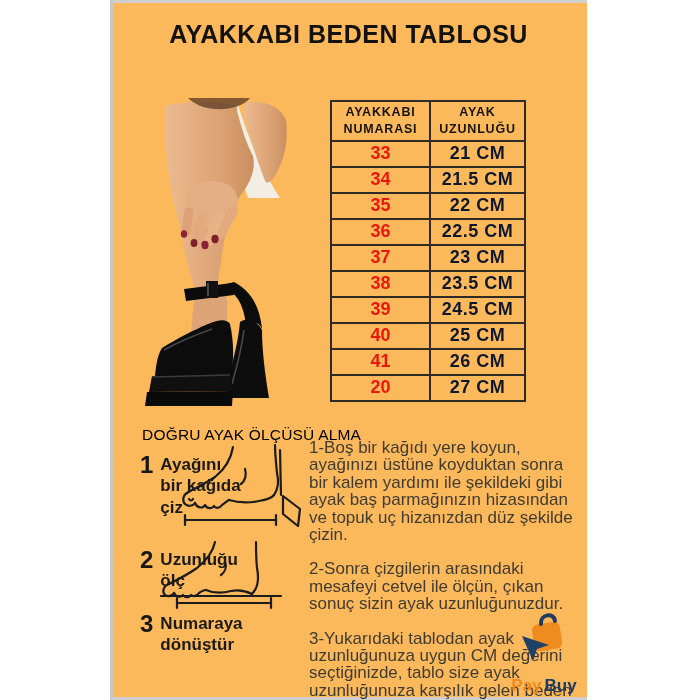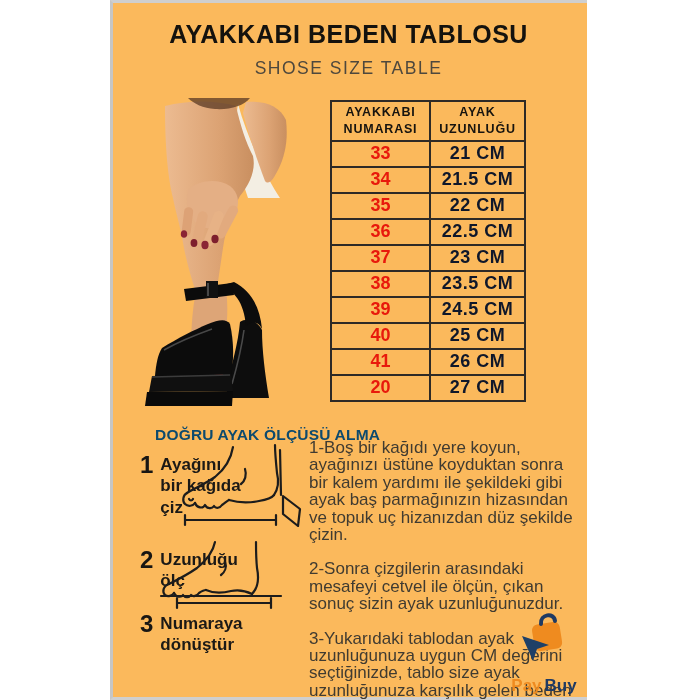--- a/index.html
+++ b/index.html
@@ -34,22 +34,22 @@
     width:99px; height:33px; font-size:12.5px; font-weight:700; color:#17140f;
     letter-spacing:0.8px; line-height:1.35; padding:2px 6px;
   }
   .size-table th + th { width:95px; }
   .size-table td { height:26px; font-weight:700; font-size:18px; padding:0; }
   .size-table td.size-num { color:#e8190c; }
   .size-table td.size-len { color:#0f172a; letter-spacing:0.5px; }
 
   
   .guide-heading {
-    position:absolute; left:42px; top:423px;
-    font-size:15.5px; font-weight:700; color:#0c4a6e; letter-spacing:0.2px;
+    position:absolute; left:29px; top:423px;
+    font-size:15.5px; font-weight:400; color:#000000; letter-spacing:0.2px;
   }
   .step { position:absolute; display:flex; gap:7px; }
   .step-num { font-size:24px; font-weight:700; color:#181613; line-height:1; }
   .step-label {
     font-size:17px; font-weight:700; color:#1b1916; line-height:1.26;
     white-space:pre-line; padding-top:1px;
   }
   #step-1 { left:27px; top:450px; }
   #step-2 { left:27px; top:545px; }
   #step-3 { left:27px; top:609px; }
@@ -74,21 +74,20 @@
 
   .leg-photo { position:absolute; left:15px; top:95px; }
 </style>
 </head>
 <body>
 
 <div class="panel">
   <div class="panel-inner">
 
     <div class="title">AYAKKABI BEDEN TABLOSU</div>
-    <div class="subtitle">SHOSE SIZE TABLE</div>
 
     <svg class="leg-photo" width="205" height="312" viewBox="0 0 205 312">
       <defs>
         <linearGradient id="skin" x1="0" y1="0" x2="1" y2="0">
           <stop offset="0" stop-color="#ECBB91"></stop>
           <stop offset="0.6" stop-color="#DCA374"></stop>
           <stop offset="1" stop-color="#C98F60"></stop>
         </linearGradient>
       </defs>
 

